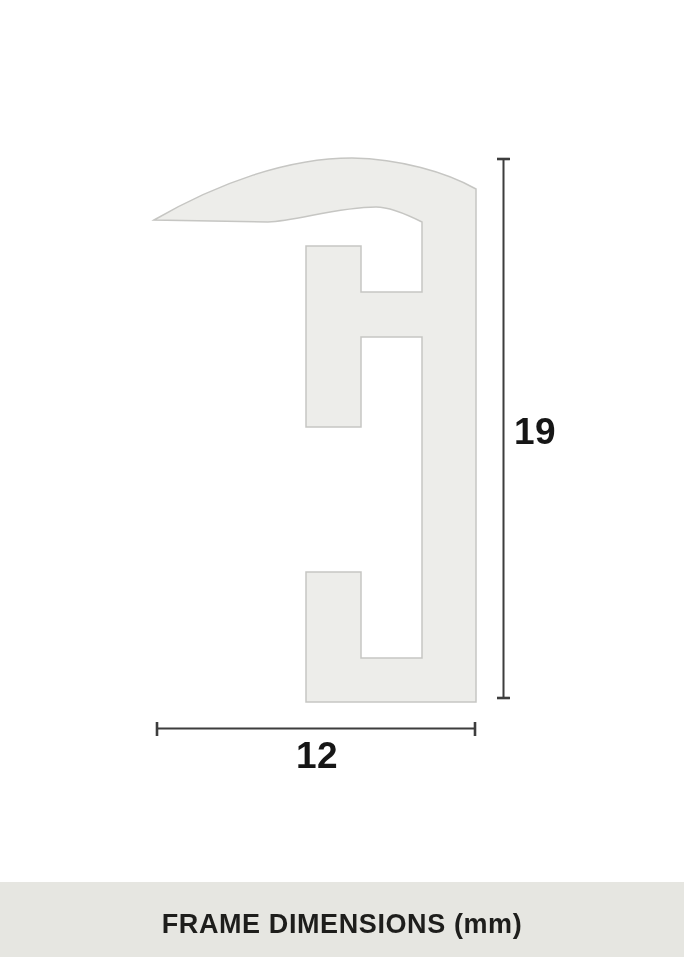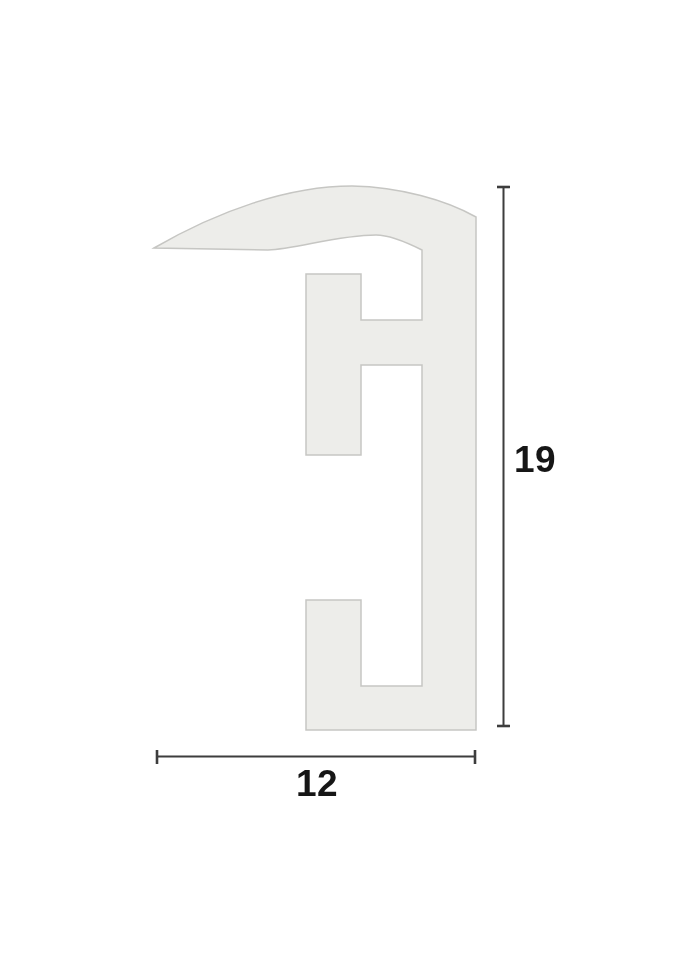--- a/index.html
+++ b/index.html
@@ -19,21 +19,20 @@
     height: 957px;
     background: var(--background, #fff);
   }
   .diagram-area {
     position: absolute;
     top: 0;
     left: 0;
     width: 684px;
     height: 882px;
     background: var(--background, #fff);
-    margin-top: 28px;
   }
   .diagram-svg {
     display: block;
     width: 684px;
     height: 882px;
   }
   .profile {
     fill: var(--profile-fill, #ededea);
     stroke: var(--profile-stroke, #c6c6c3);
     stroke-width: 1.5;
@@ -115,14 +114,17 @@
       <g>
         <line class="dim-line" x1="157" y1="728.5" x2="475" y2="728.5"></line>
         <line class="dim-cap" x1="157" y1="722" x2="157" y2="736"></line>
         <line class="dim-cap" x1="475" y1="722" x2="475" y2="736"></line>
         <text class="dim-label" x="317" y="768" text-anchor="middle">12</text>
       </g>
 
     </svg>
   </div>
 
+  <div class="footer">
+    <span class="footer-caption">FRAME DIMENSIONS (mm)</span>
+  </div>
 
 </div>
 
 </body></html>

